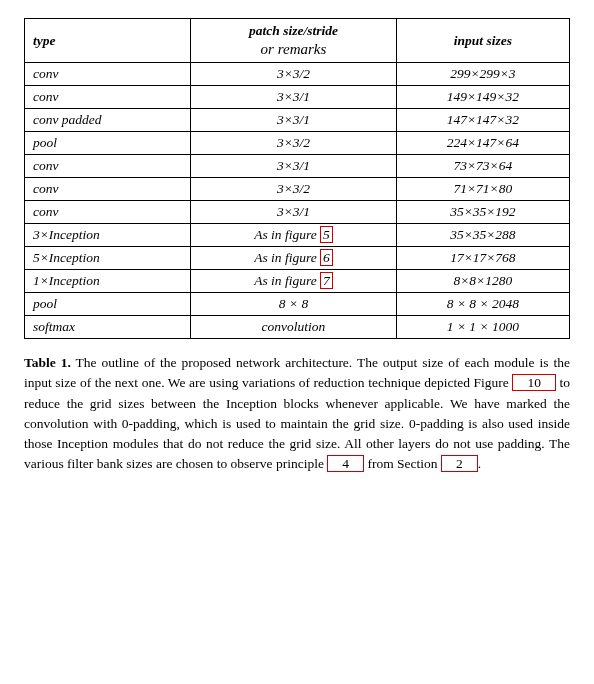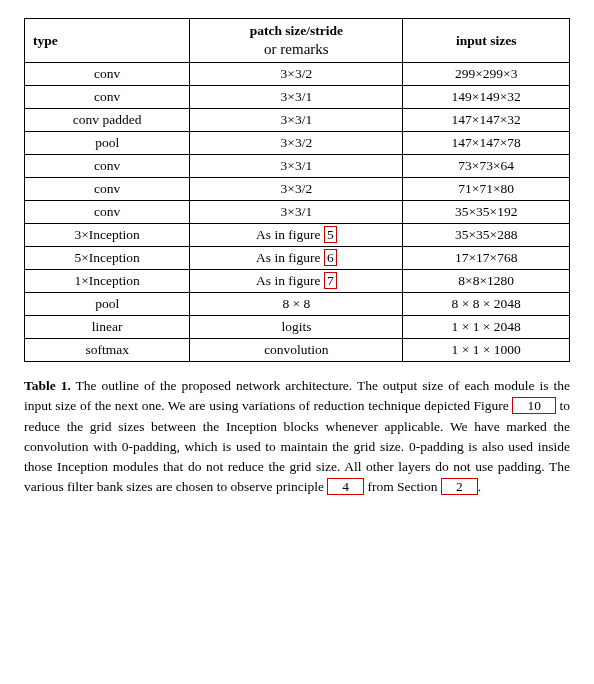--- a/index.html
+++ b/index.html
@@ -7,37 +7,38 @@
       background: #fff;
       font-family: "Times New Roman", Times, serif;
       font-size: 13.5px;
       color: #000;
       padding: 18px 24px;
       width: 594px;
     }
     .table-container {
       width: 100%;
       margin-bottom: 14px;
+      font-style: italic;
     }
     table {
       width: 100%;
       border-collapse: collapse;
       font-size: 13.5px;
     }
     th, td {
       border: 1px solid #000;
       padding: 3px 8px;
       text-align: center;
       vertical-align: middle;
     }
     th {
       font-weight: bold;
     }
     td:first-child {
-      text-align: center;
+      text-align: left;
     }
     th:first-child {
       text-align: left;
     }
     .th-patch {
       line-height: 1.3;
     }
     .th-patch .main-label {
       font-weight: bold;
     }
@@ -92,21 +93,21 @@
           <td>149×149×32</td>
         </tr>
         <tr>
           <td>conv padded</td>
           <td>3×3/1</td>
           <td>147×147×32</td>
         </tr>
         <tr>
           <td>pool</td>
           <td>3×3/2</td>
-          <td>147×147×78</td>
+          <td>224×147×64</td>
         </tr>
         <tr>
           <td>conv</td>
           <td>3×3/1</td>
           <td>73×73×64</td>
         </tr>
         <tr>
           <td>conv</td>
           <td>3×3/2</td>
           <td>71×71×80</td>
@@ -130,25 +131,20 @@
           <td>1×Inception</td>
           <td>As in figure <span class="highlighted-cell" style="border: 1.5px solid rgb(204, 0, 0); padding: 0px 2px;">7</span></td>
           <td>8×8×1280</td>
         </tr>
         <tr>
           <td>pool</td>
           <td>8 × 8</td>
           <td>8 × 8 × 2048</td>
         </tr>
         <tr>
-          <td>linear</td>
-          <td>logits</td>
-          <td>1 × 1 × 2048</td>
-        </tr>
-        <tr>
           <td>softmax</td>
           <td>convolution</td>
           <td>1 × 1 × 1000</td>
         </tr>
       </tbody>
   </table>
 </div>
 
 <div class="caption">
   <span class="caption-label">Table 1.</span><span> The outline of the proposed network architecture.  The output size of each module is the input size of the next one.  We are using variations of reduction technique depicted Figure </span><span class="ref-link">10</span><span> to reduce the grid sizes between the Inception blocks whenever applicable.  We have marked the convolution with 0-padding, which is used to maintain the grid size.  0-padding is also used inside those Inception modules that do not reduce the grid size.  All other layers do not use padding.  The various filter bank sizes are chosen to observe principle </span><span class="ref-link">4</span><span> from Section </span><span class="ref-link">2</span><span>.</span>

